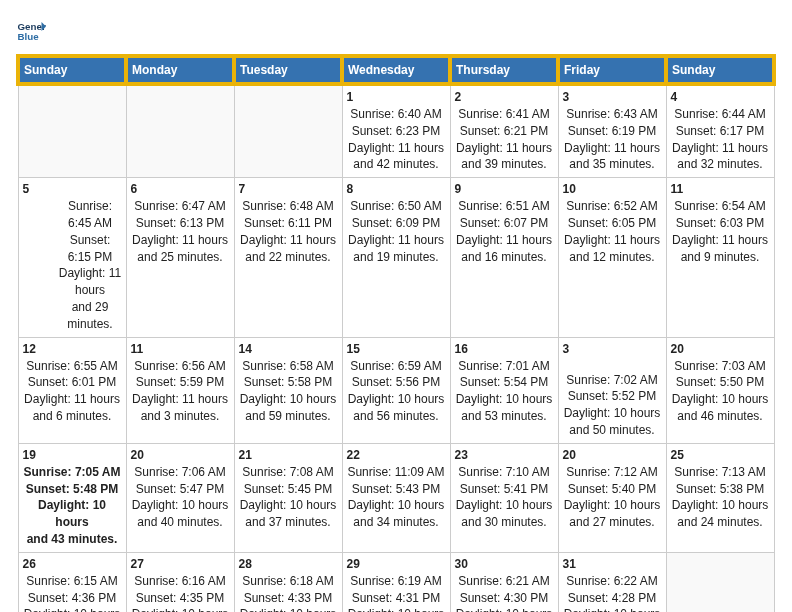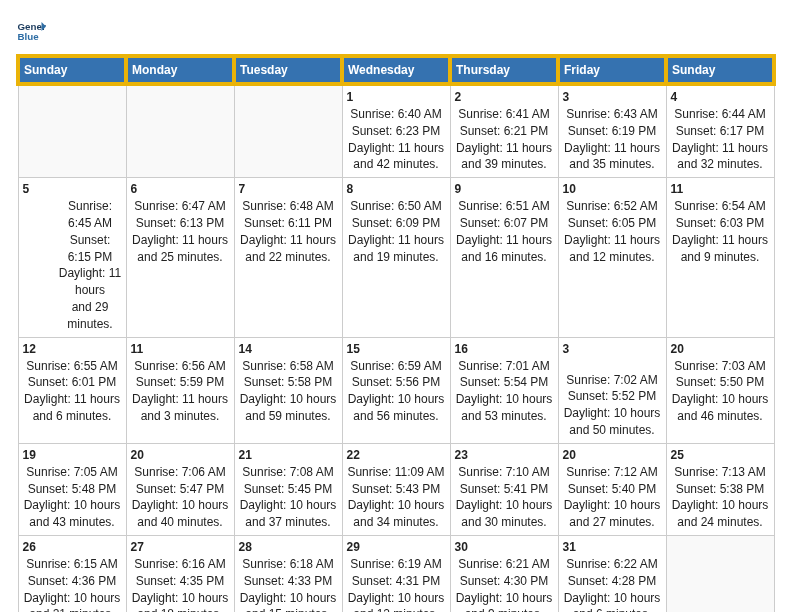--- a/index.html
+++ b/index.html
@@ -232,21 +232,21 @@
           <span class="day-number">20</span>
           <div class="day-info" style="white-space: pre-line;">Sunrise: 7:03 AM
 Sunset: 5:50 PM
 Daylight: 10 hours
 and 46 minutes.</div>
         </td>
       </tr>
       <tr>
         <td>
           <span class="day-number">19</span>
-          <div class="day-info" style="white-space: pre-line;">Sunrise: 7:05 AM
+          <div class="day-info" style="white-space: pre-line; font-weight: bold;">Sunrise: 7:05 AM
 Sunset: 5:48 PM
 Daylight: 10 hours
 and 43 minutes.</div>
         </td>
         <td>
           <span class="day-number">20</span>
           <div class="day-info" style="white-space: pre-line;">Sunrise: 7:06 AM
 Sunset: 5:47 PM
 Daylight: 10 hours
 and 40 minutes.</div>

